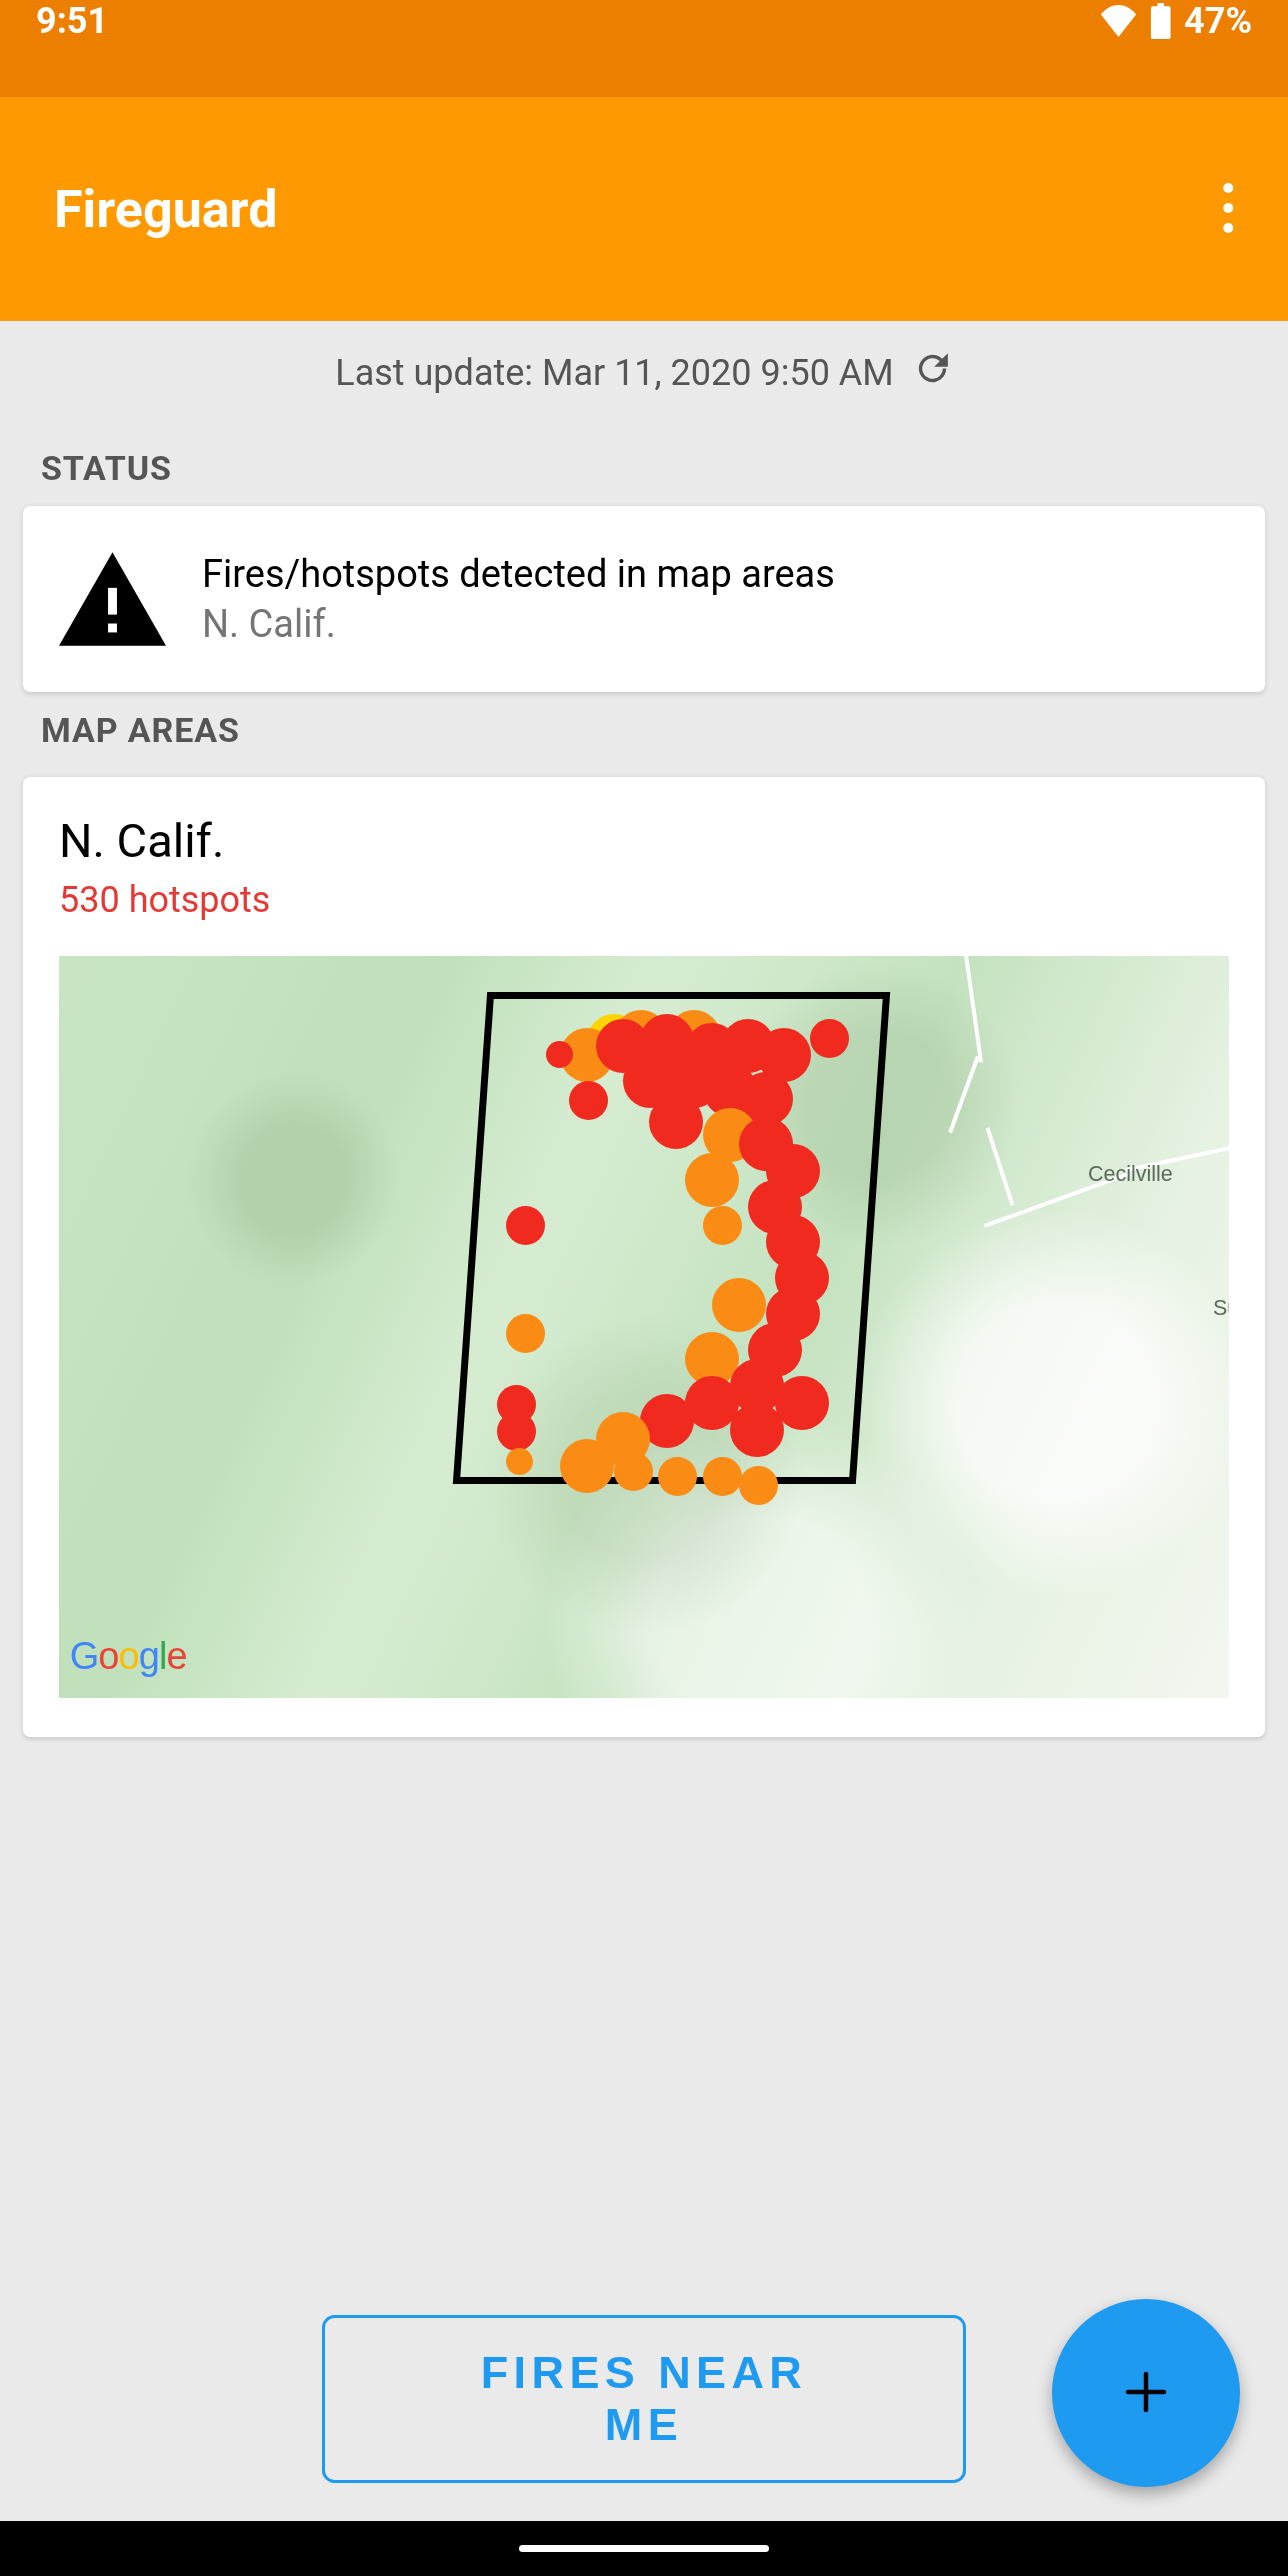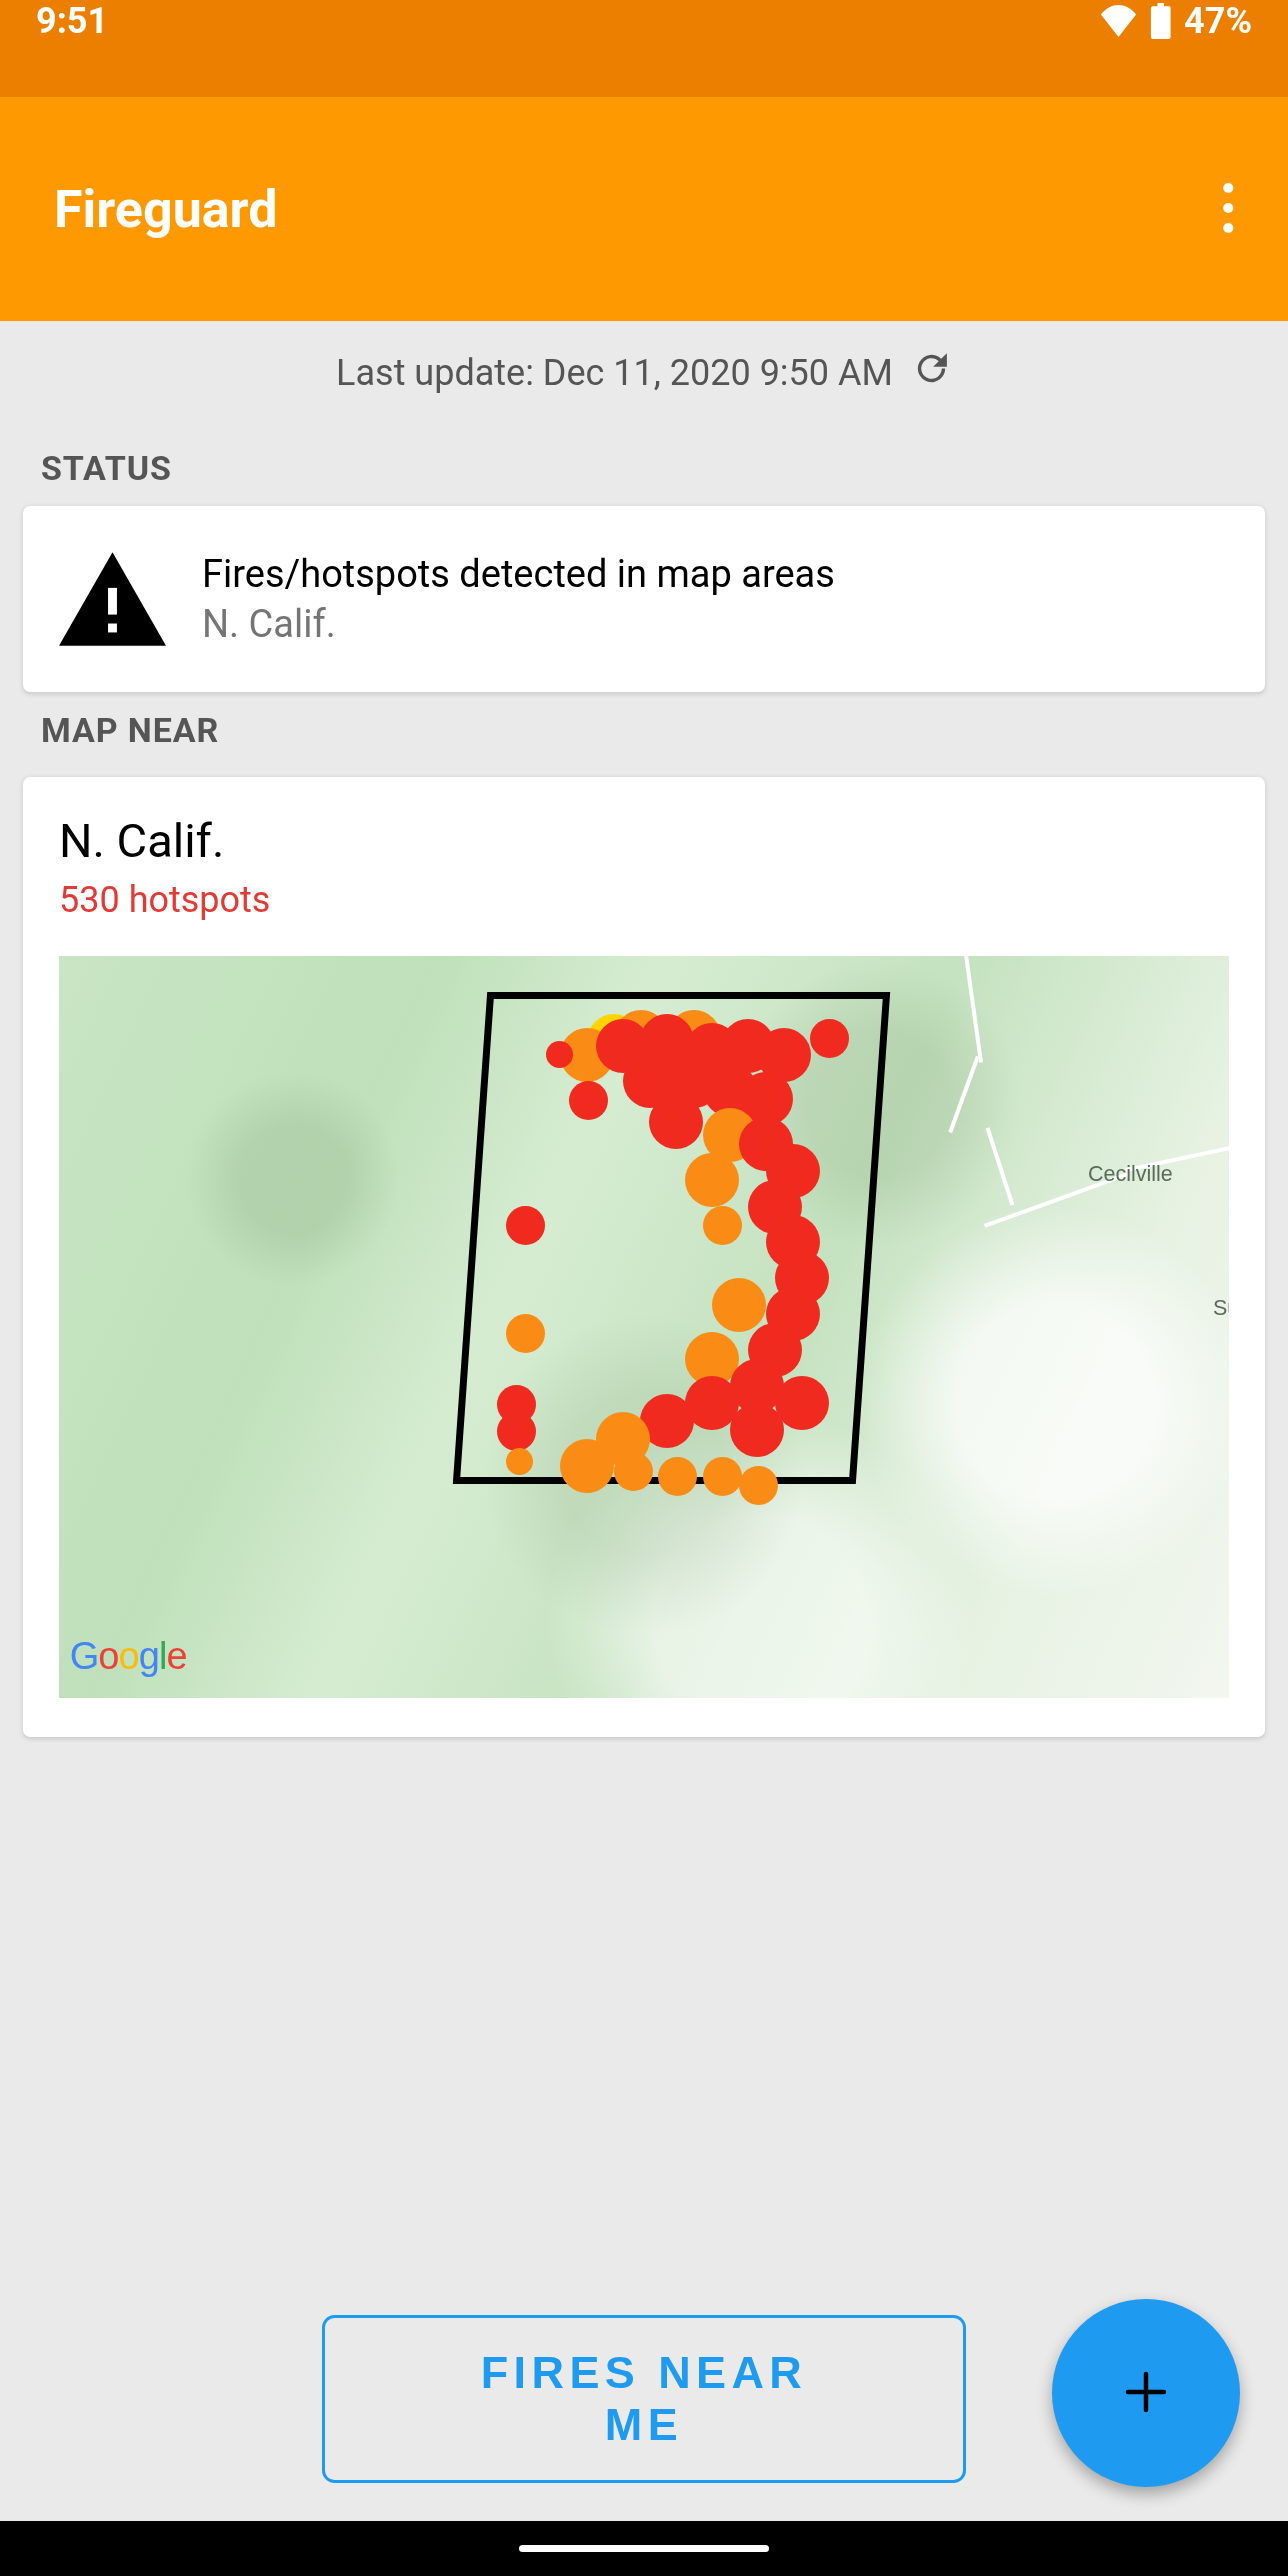--- a/index.html
+++ b/index.html
@@ -210,21 +210,21 @@
           <circle cx="2" cy="10" r="2" fill="#fff"></circle>
           <circle cx="2" cy="18" r="2" fill="#fff"></circle>
         </svg>
     </span>
   </div>
 </div>
 
 <div class="content">
 
   <div class="update-row">
-    <span>Last update: Dec 11, 2020 9:50 AM</span>
+    <span>Last update: Mar 11, 2020 9:50 AM</span>
     <span>
       <span>
         <svg width="41" height="41" viewBox="0 0 24 24">
             <path fill="#555" d="M17.65 6.35A8 8 0 1 0 20 12h-2a6 6 0 1 1-1.76-4.24L13 11h8V3l-3.35 3.35z"></path>
           </svg>
       </span>
     </span>
   </div>
 
   <div class="section-label">STATUS</div>
@@ -236,21 +236,21 @@
           <rect x="11" y="8" width="2" height="6" fill="#fff"></rect>
           <rect x="11" y="16" width="2" height="2" fill="#fff"></rect>
         </svg>
     </div>
     <div class="txt">
       <div class="line1">Fires/hotspots detected in map areas</div>
       <div class="line2">N. Calif.</div>
     </div>
   </div>
 
-  <div class="section-label">MAP NEAR</div>
+  <div class="section-label">MAP AREAS</div>
 
   <div class="card map-card">
     <div class="area-title">N. Calif.</div>
     <div class="hotspot-count">530 hotspots</div>
 
     <div class="map-frame">
       <div class="terrain-shadow"></div>
 
       <div class="border-line seg1"></div>
       <div class="border-line seg2"></div>

